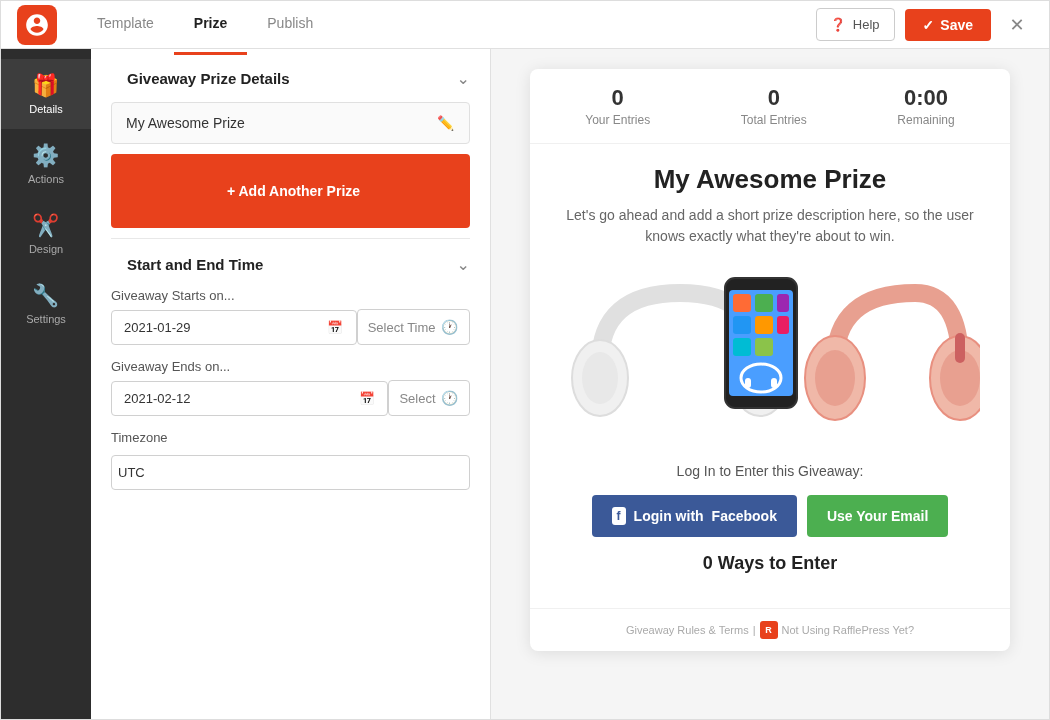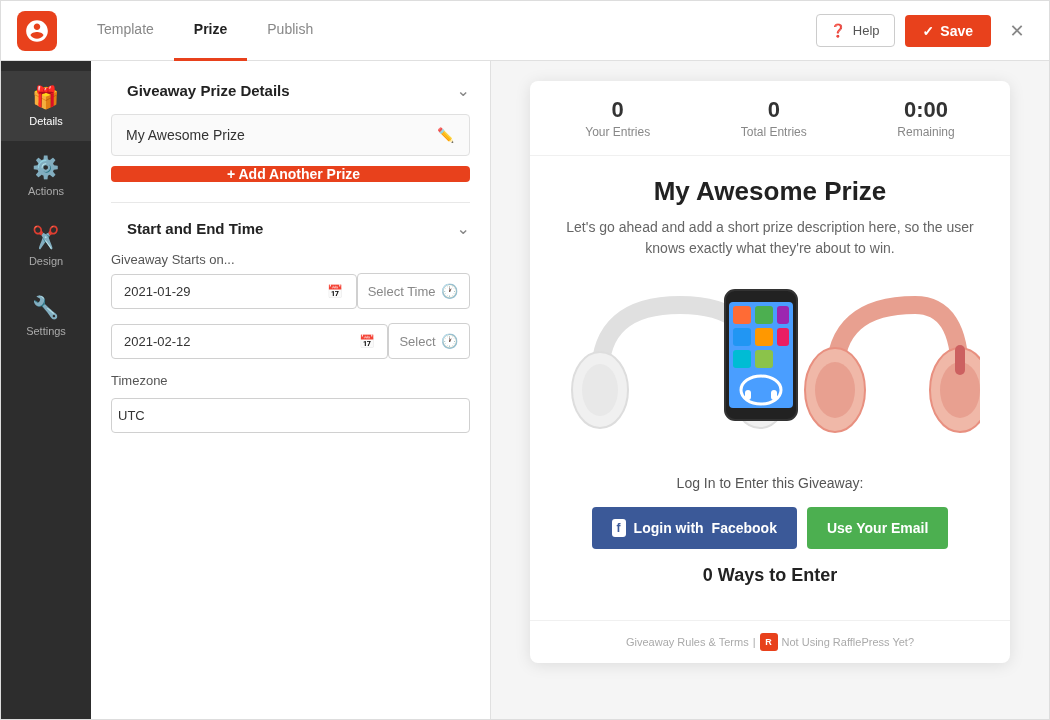--- a/index.html
+++ b/index.html
@@ -1,21 +1,21 @@
 <!DOCTYPE html>
 <html><head>
   <meta charset="utf-8">
   <style>
     * { box-sizing: border-box; margin: 0; padding: 0; }
     body { font-family: -apple-system, BlinkMacSystemFont, 'Segoe UI', Arial, sans-serif; background: #f0f0f0; width: 1050px; height: 720px; overflow: hidden; }
 
     .app-wrapper { display: flex; flex-direction: column; height: 720px; background: #fff; border: 1px solid #ddd; }
 
     
-    .top-bar { display: flex; align-items: center; padding: 0 16px; height: 60px; background: #fff; border-bottom: 1px solid #e0e0e0; }
+    .top-bar { display: flex; align-items: center; padding: 0 16px; height: 48px; background: #fff; border-bottom: 1px solid #e0e0e0; }
     .logo { width: 40px; height: 40px; background: #e8411c; border-radius: 8px; display: flex; align-items: center; justify-content: center; margin-right: 20px; flex-shrink: 0; }
     .logo svg { width: 26px; height: 26px; fill: #fff; }
     .nav-tabs { display: flex; gap: 0; flex: 1; }
     .nav-tab { padding: 0 20px; height: 60px; display: flex; align-items: center; font-size: 14px; color: #888; cursor: pointer; border-bottom: 3px solid transparent; position: relative; top: 0; }
     .nav-tab.active { color: #222; font-weight: 600; border-bottom: 3px solid #e8411c; }
     .top-actions { display: flex; align-items: center; gap: 10px; margin-left: auto; }
     .help-btn { display: flex; align-items: center; gap: 6px; padding: 8px 14px; border: 1px solid #ccc; border-radius: 4px; background: #fff; font-size: 13px; cursor: pointer; color: #555; }
     .save-btn { display: flex; align-items: center; gap: 6px; padding: 8px 18px; border: none; border-radius: 4px; background: #e8411c; color: #fff; font-size: 14px; font-weight: 600; cursor: pointer; }
     .close-btn { width: 32px; height: 32px; display: flex; align-items: center; justify-content: center; cursor: pointer; color: #888; font-size: 18px; }
 
@@ -36,21 +36,21 @@
     .section-header { display: flex; align-items: center; justify-content: space-between; margin-bottom: 14px; }
     .section-title { font-size: 15px; font-weight: 600; color: #222; margin-left: 16px; }
     .chevron-icon { color: #888; font-size: 16px; }
 
     
     .prize-item { display: flex; align-items: center; justify-content: space-between; border: 1px solid #e0e0e0; border-radius: 4px; padding: 12px 14px; margin-bottom: 10px; background: #fafafa; }
     .prize-name { font-size: 14px; color: #333; }
     .edit-icon { color: #aaa; font-size: 14px; cursor: pointer; }
 
     
-    .add-prize-btn { width: 100%; padding: 0; background: #e8411c; color: #fff; border: none; border-radius: 4px; font-size: 14px; font-weight: 600; cursor: pointer; display: flex; align-items: center; justify-content: center; gap: 6px; margin-bottom: 20px; }
+    .add-prize-btn { width: 100%; padding: 29px; background: #e8411c; color: #fff; border: none; border-radius: 4px; font-size: 14px; font-weight: 600; cursor: pointer; display: flex; align-items: center; justify-content: center; gap: 6px; margin-bottom: 10px; }
 
     
     .section-divider { border: none; border-top: 1px solid #e8e8e8; margin: 4px 0 16px 0; }
 
     
     .field-label { font-size: 13px; color: #555; margin-bottom: 6px; font-weight: 500; }
     .date-row { display: flex; align-items: center; gap: 0; margin-bottom: 14px; }
     .date-input { flex: 1; padding: 9px 12px; border: 1px solid #d0d0d0; border-radius: 4px; font-size: 13px; color: #333; display: flex; align-items: center; justify-content: space-between; }
     .date-input span { color: #333; font-size: 13px; }
     .calendar-icon { color: #999; font-size: 14px; }
@@ -165,20 +165,21 @@
         <div class="date-input">
           <span>2021-01-29</span>
           <span class="calendar-icon">📅</span>
         </div>
         <div class="time-select">
           <span>Select Time</span>
           <span class="time-icon">🕐</span>
         </div>
       </div>
 
+      <div class="field-label">Giveaway Ends on...</div>
       <div class="date-row">
         <div class="date-input">
           <span>2021-02-12</span>
           <span class="calendar-icon">📅</span>
         </div>
         <div class="time-select">
           <span>Select</span>
           <span class="time-icon">🕐</span>
         </div>
       </div>

